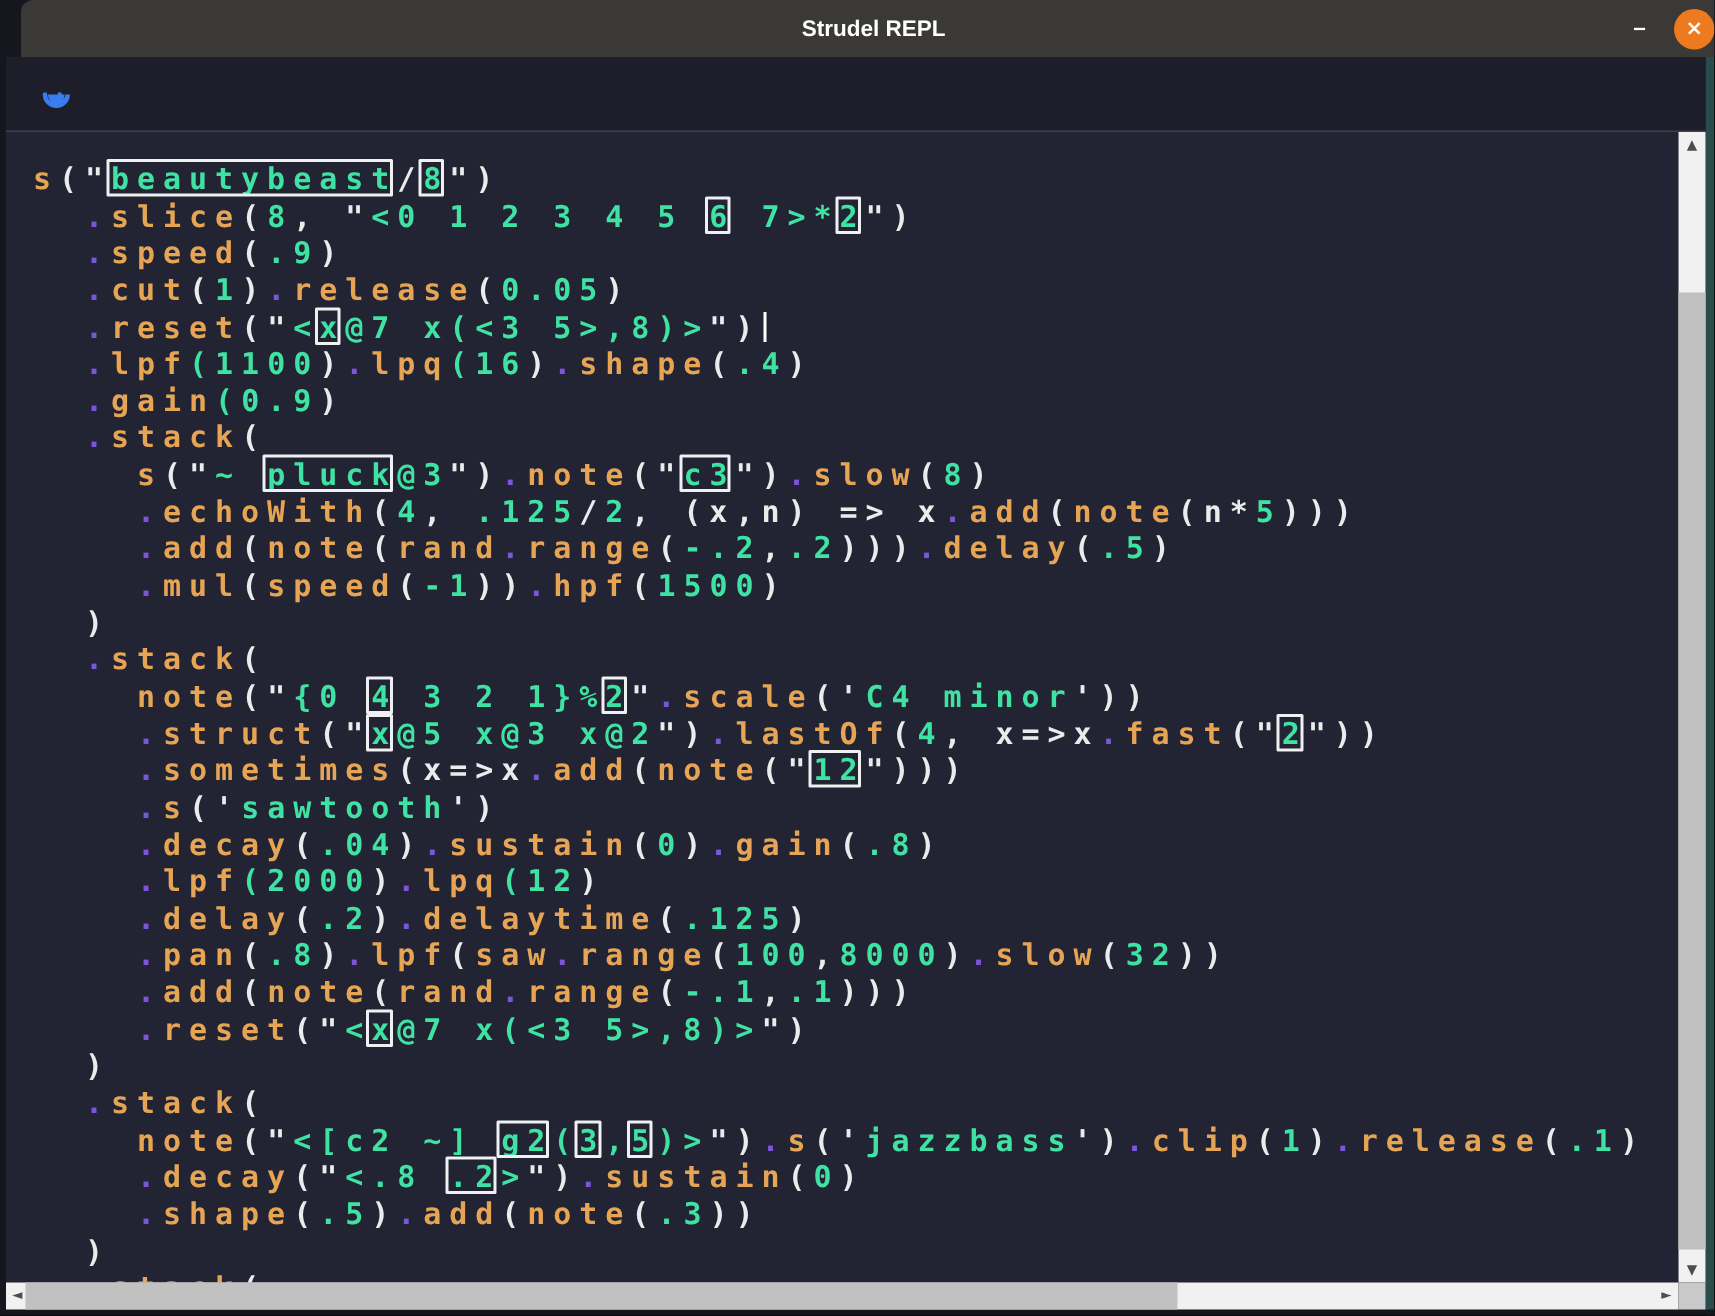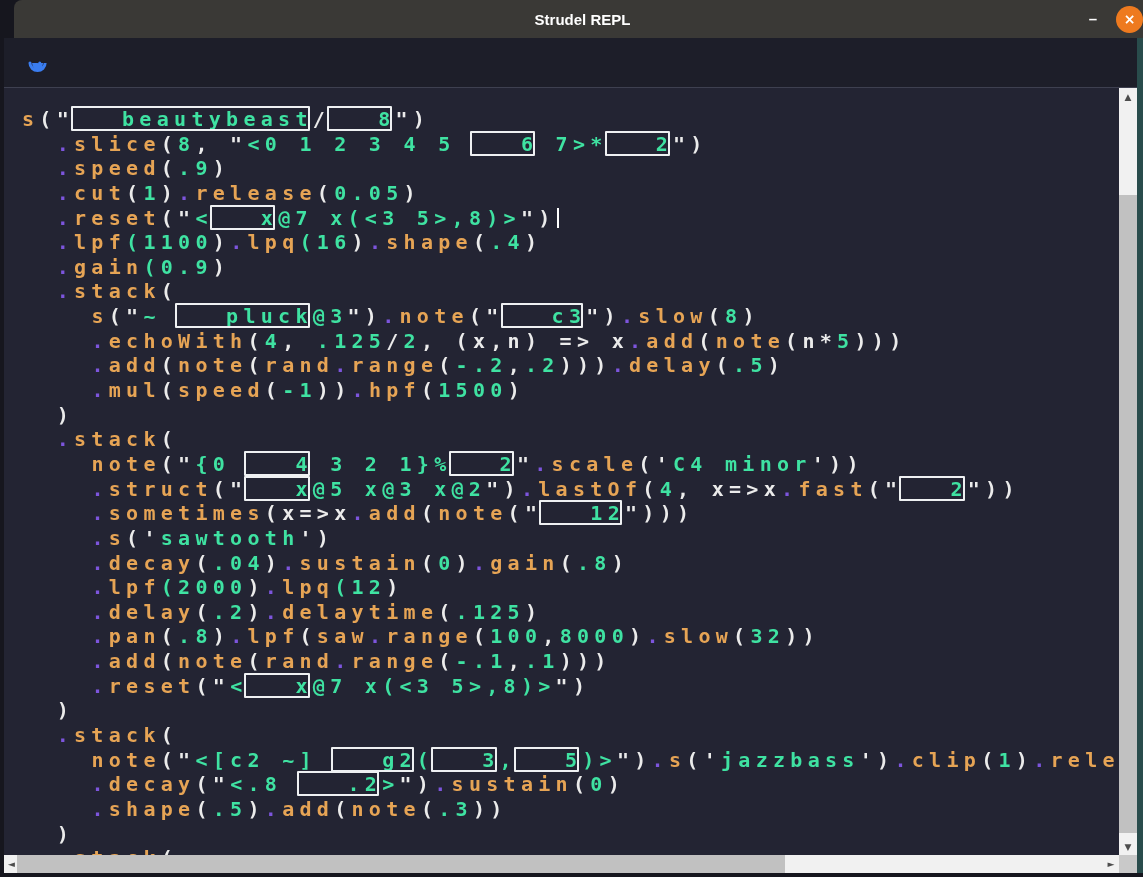--- a/index.html
+++ b/index.html
@@ -26,21 +26,21 @@
   
   .editor{position:absolute;left:4px;top:88px;width:1115px;height:767px;background:var(--bg_editor);
     overflow:hidden;}
   .code{position:absolute;left:18px;top:19px;white-space:pre;
     font-family:"DejaVu Sans Mono",monospace;font-weight:bold;font-size:20px;letter-spacing:5.3px;}
   .line{height:24.65px;line-height:24.65px;}
   .tok-fn{color:var(--fn);}
   .tok-val{color:var(--val);}
   .tok-dot{color:var(--dot);}
   .tok-pun{color:var(--pun);}
-  .boxed{position:relative;padding-left:48px;}
+  .boxed{position:relative;}
   .boxed::after{content:"";position:absolute;top:-1px;right:3px;bottom:0px;left:-3px;
     border:2px solid var(--box);border-radius:1px;pointer-events:none;}
   .caret{display:inline-block;width:2px;height:20px;background:var(--caret);
     vertical-align:-3px;margin-left:1px;}
   
   .vscroll{position:absolute;left:1119px;top:88px;width:18px;height:767px;background:var(--scroll_track);}
   .vthumb{position:absolute;left:0;top:107px;width:18px;height:638px;background:var(--scroll_thumb);}
   .sbtn{position:absolute;color:var(--scroll_arrow);font-family:"DejaVu Sans",sans-serif;
     display:flex;align-items:center;justify-content:center;cursor:default;}
   .vup{left:0;top:0;width:18px;height:17px;font-size:9px;}

